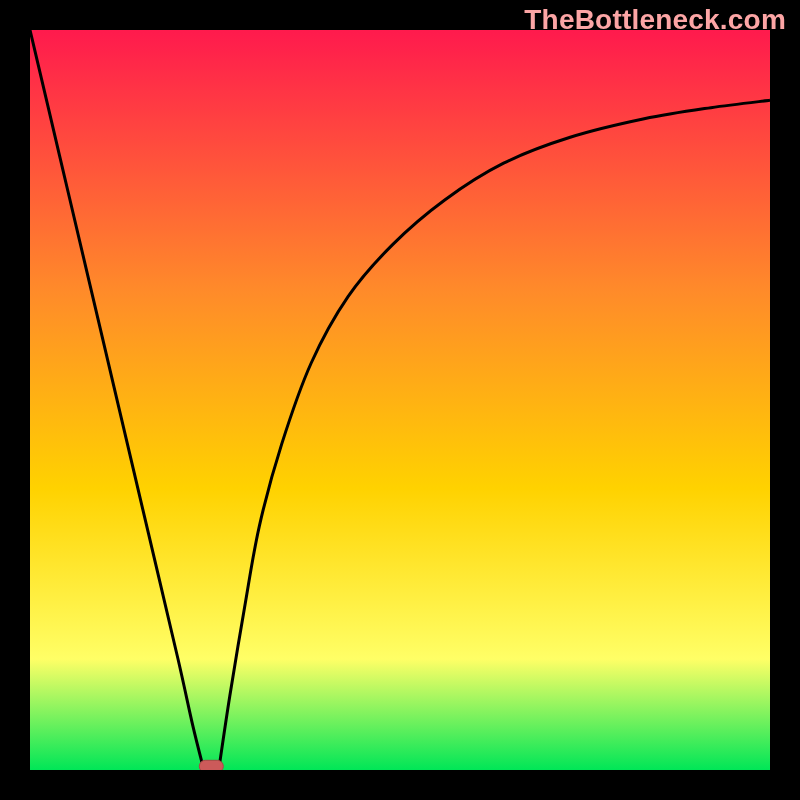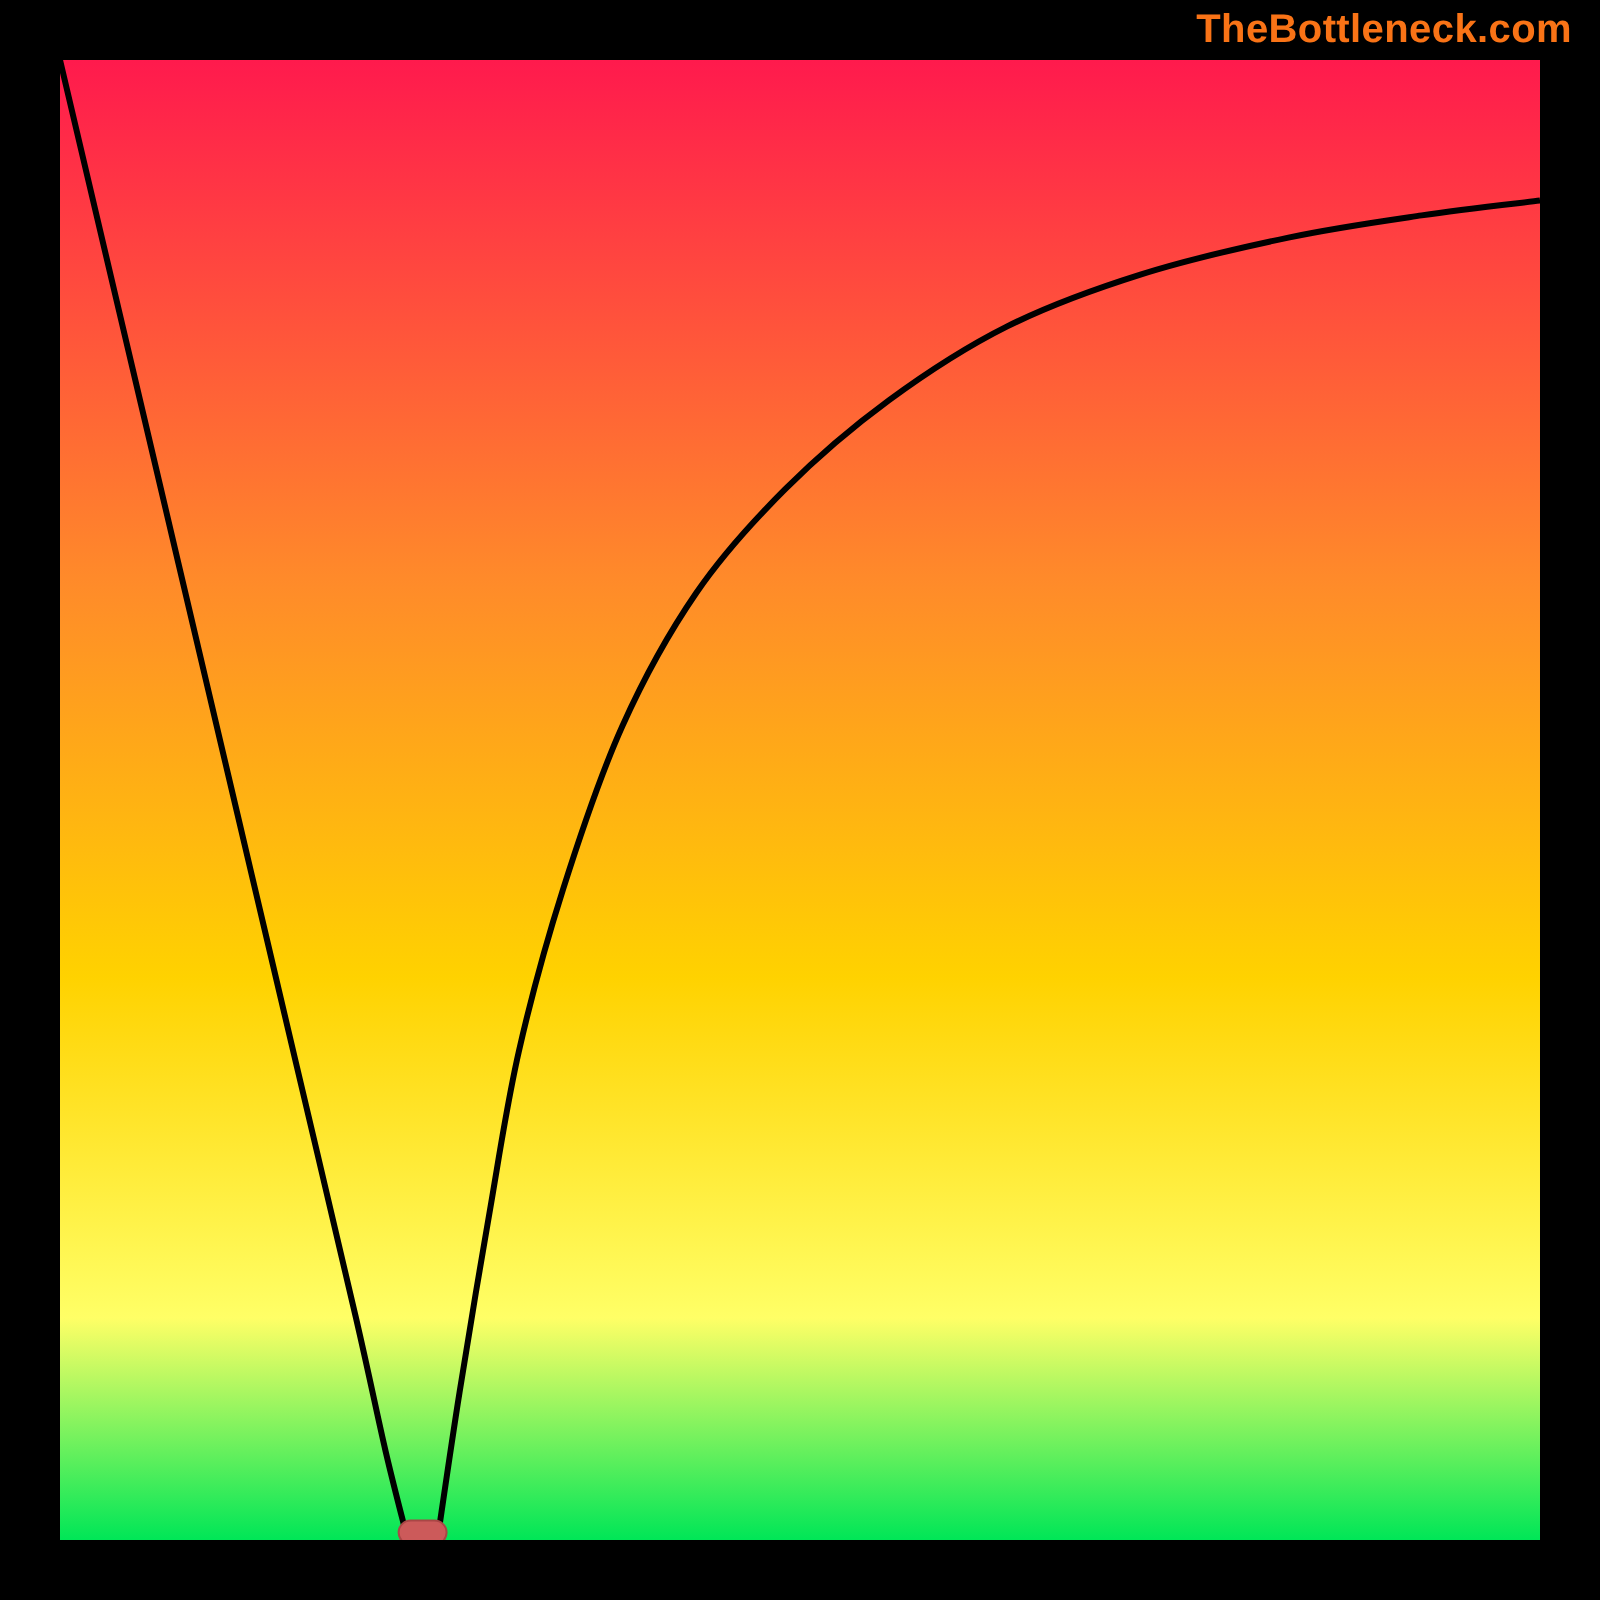--- a/index.html
+++ b/index.html
@@ -14,22 +14,22 @@
   .frame {
     position: relative;
     width: 800px;
     height: 800px;
     background: #000;
   }
   .watermark {
     position: absolute;
     top: 4px;
     right: 14px;
-    color: #f97316;
-    font-size: 20px;
+    color: #fca5a5;
+    font-size: 28px;
     font-weight: 600;
     letter-spacing: 0.2px;
     user-select: none;
   }
   .plot {
     position: absolute;
     left: 30px;
     top: 30px;
     width: 740px;
     height: 740px;

